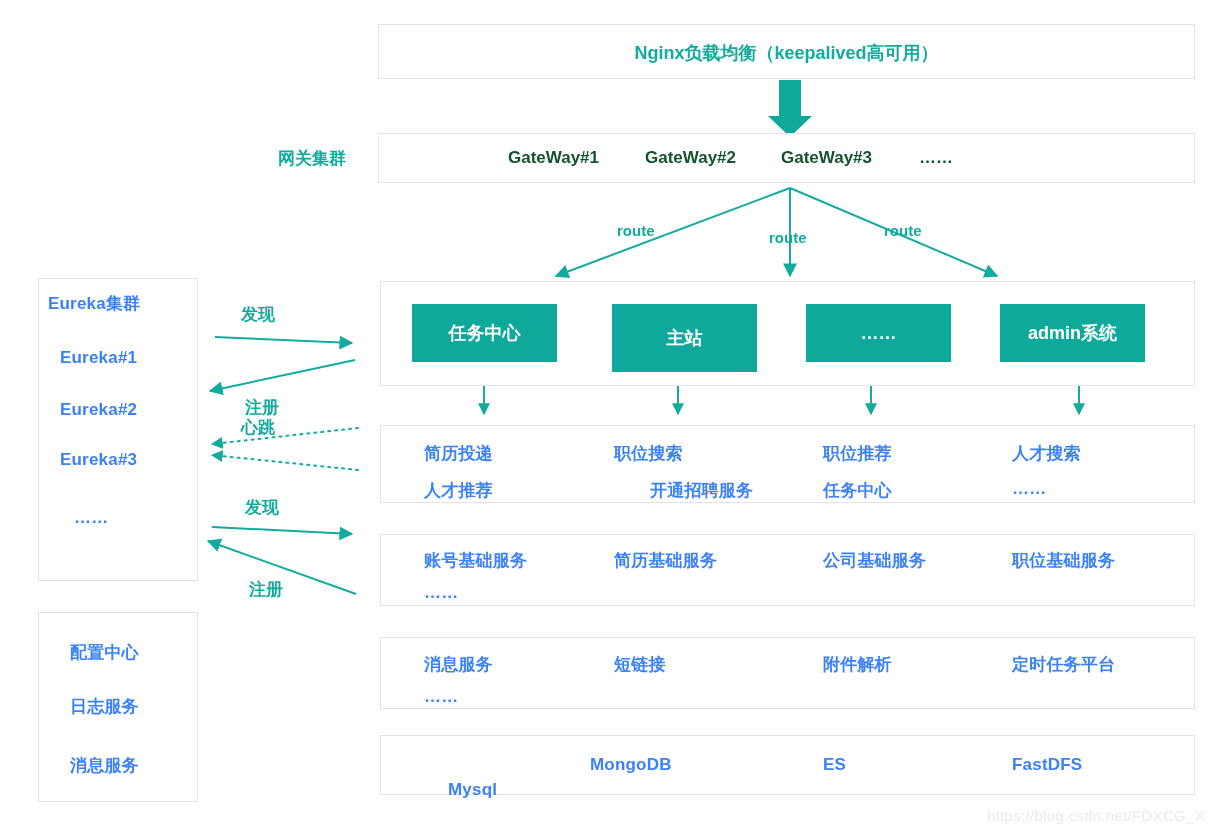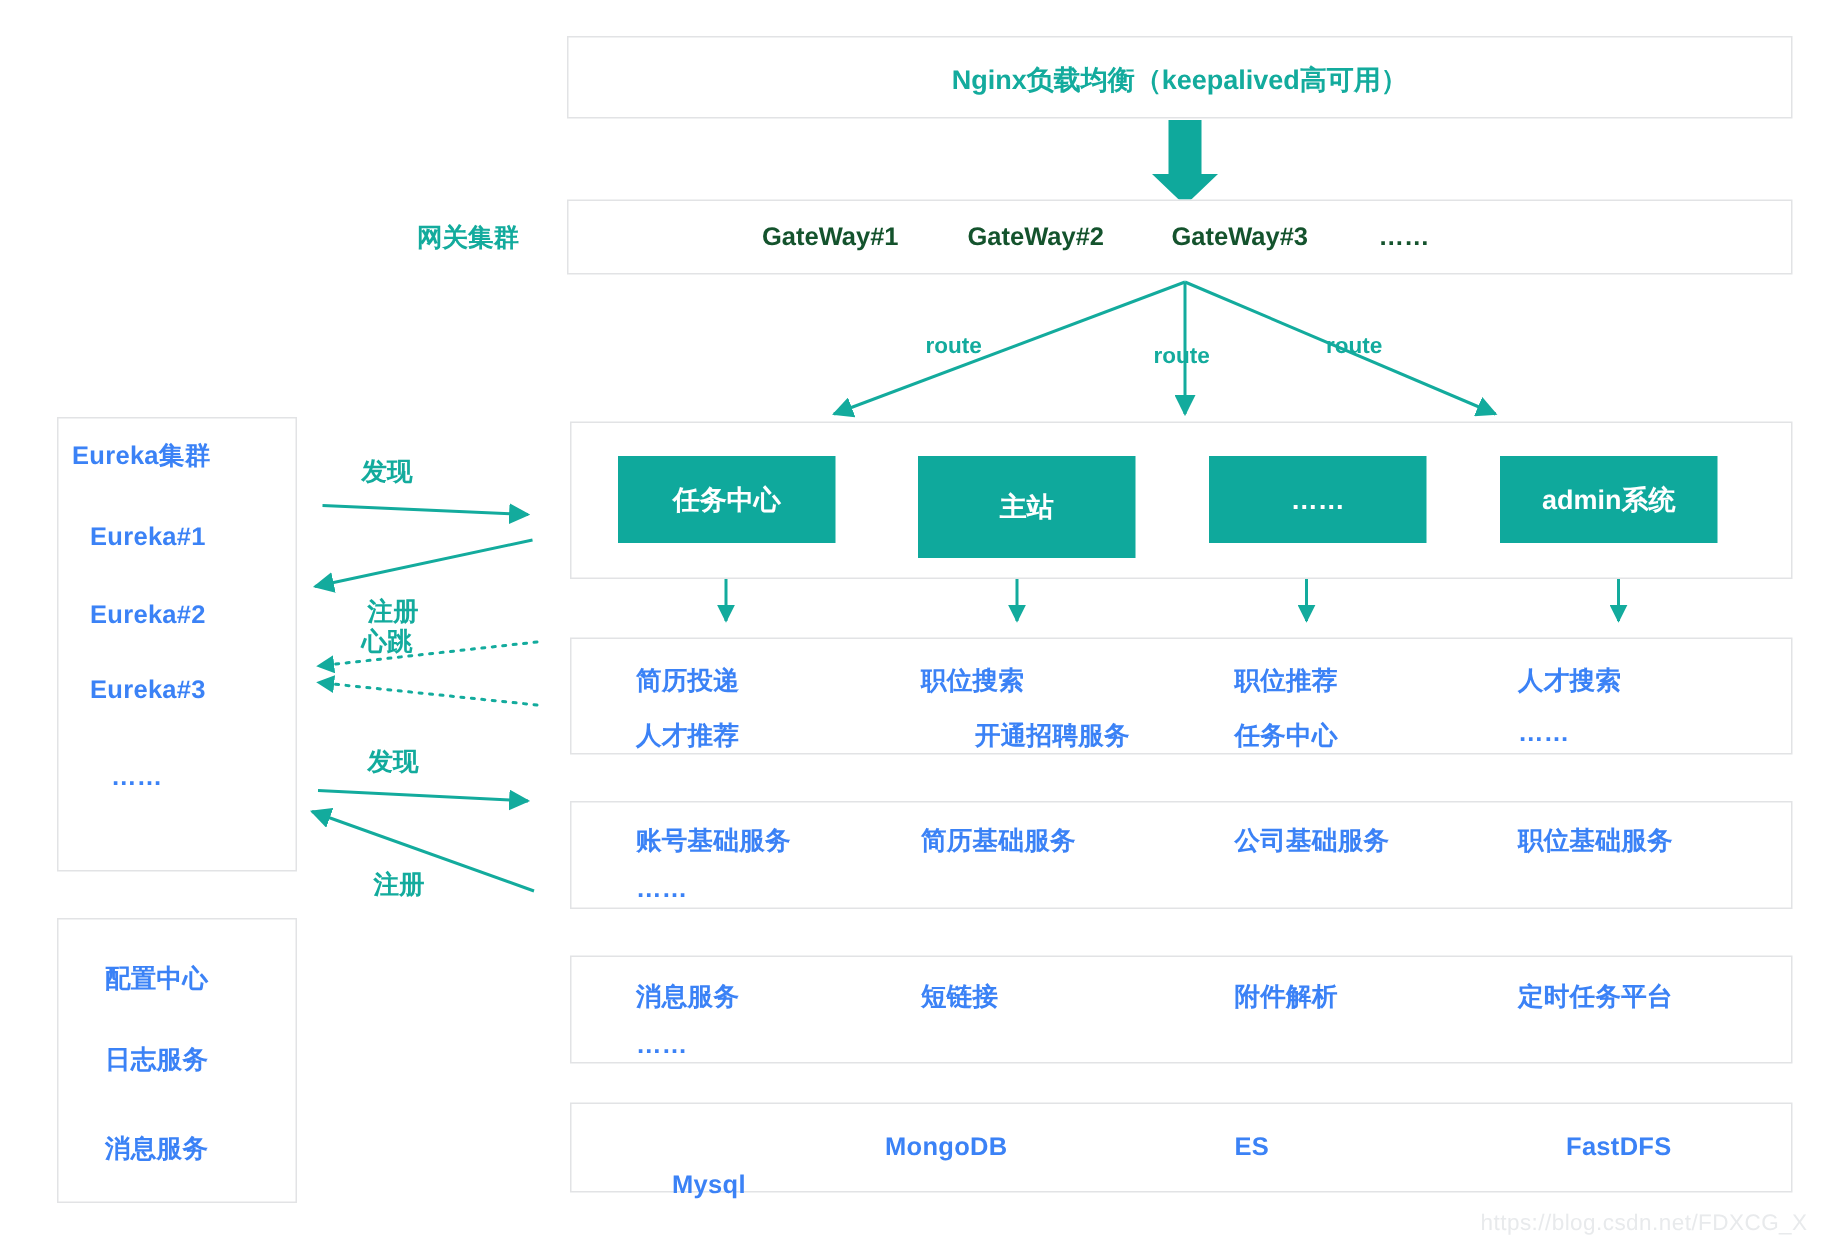--- a/index.html
+++ b/index.html
@@ -215,17 +215,17 @@
   <div class="cell" style="left:424px; top:653px;">消息服务</div>
   <div class="cell" style="left:424px; top:687px;">……</div>
   <div class="cell" style="left:614px; top:653px;">短链接</div>
   <div class="cell" style="left:823px; top:653px;">附件解析</div>
   <div class="cell" style="left:1012px; top:653px;">定时任务平台</div>
 
   <div class="panel" style="left:380px; top:735px; width:815px; height:60px;"></div>
   <div class="cell" style="left:424px; top:780px;margin-left:24px;">Mysql</div>
   <div class="cell" style="left:590px; top:755px;">MongoDB</div>
   <div class="cell" style="left:823px; top:755px;">ES</div>
-  <div class="cell" style="left:1012px; top:755px;margin-left:32px;">FastDFS</div>
+  <div class="cell" style="left:1012px; top:755px;">FastDFS</div>
 
   <div id="watermark">https://blog.csdn.net/FDXCG_X</div>
 
 </div>
 
 </body></html>

